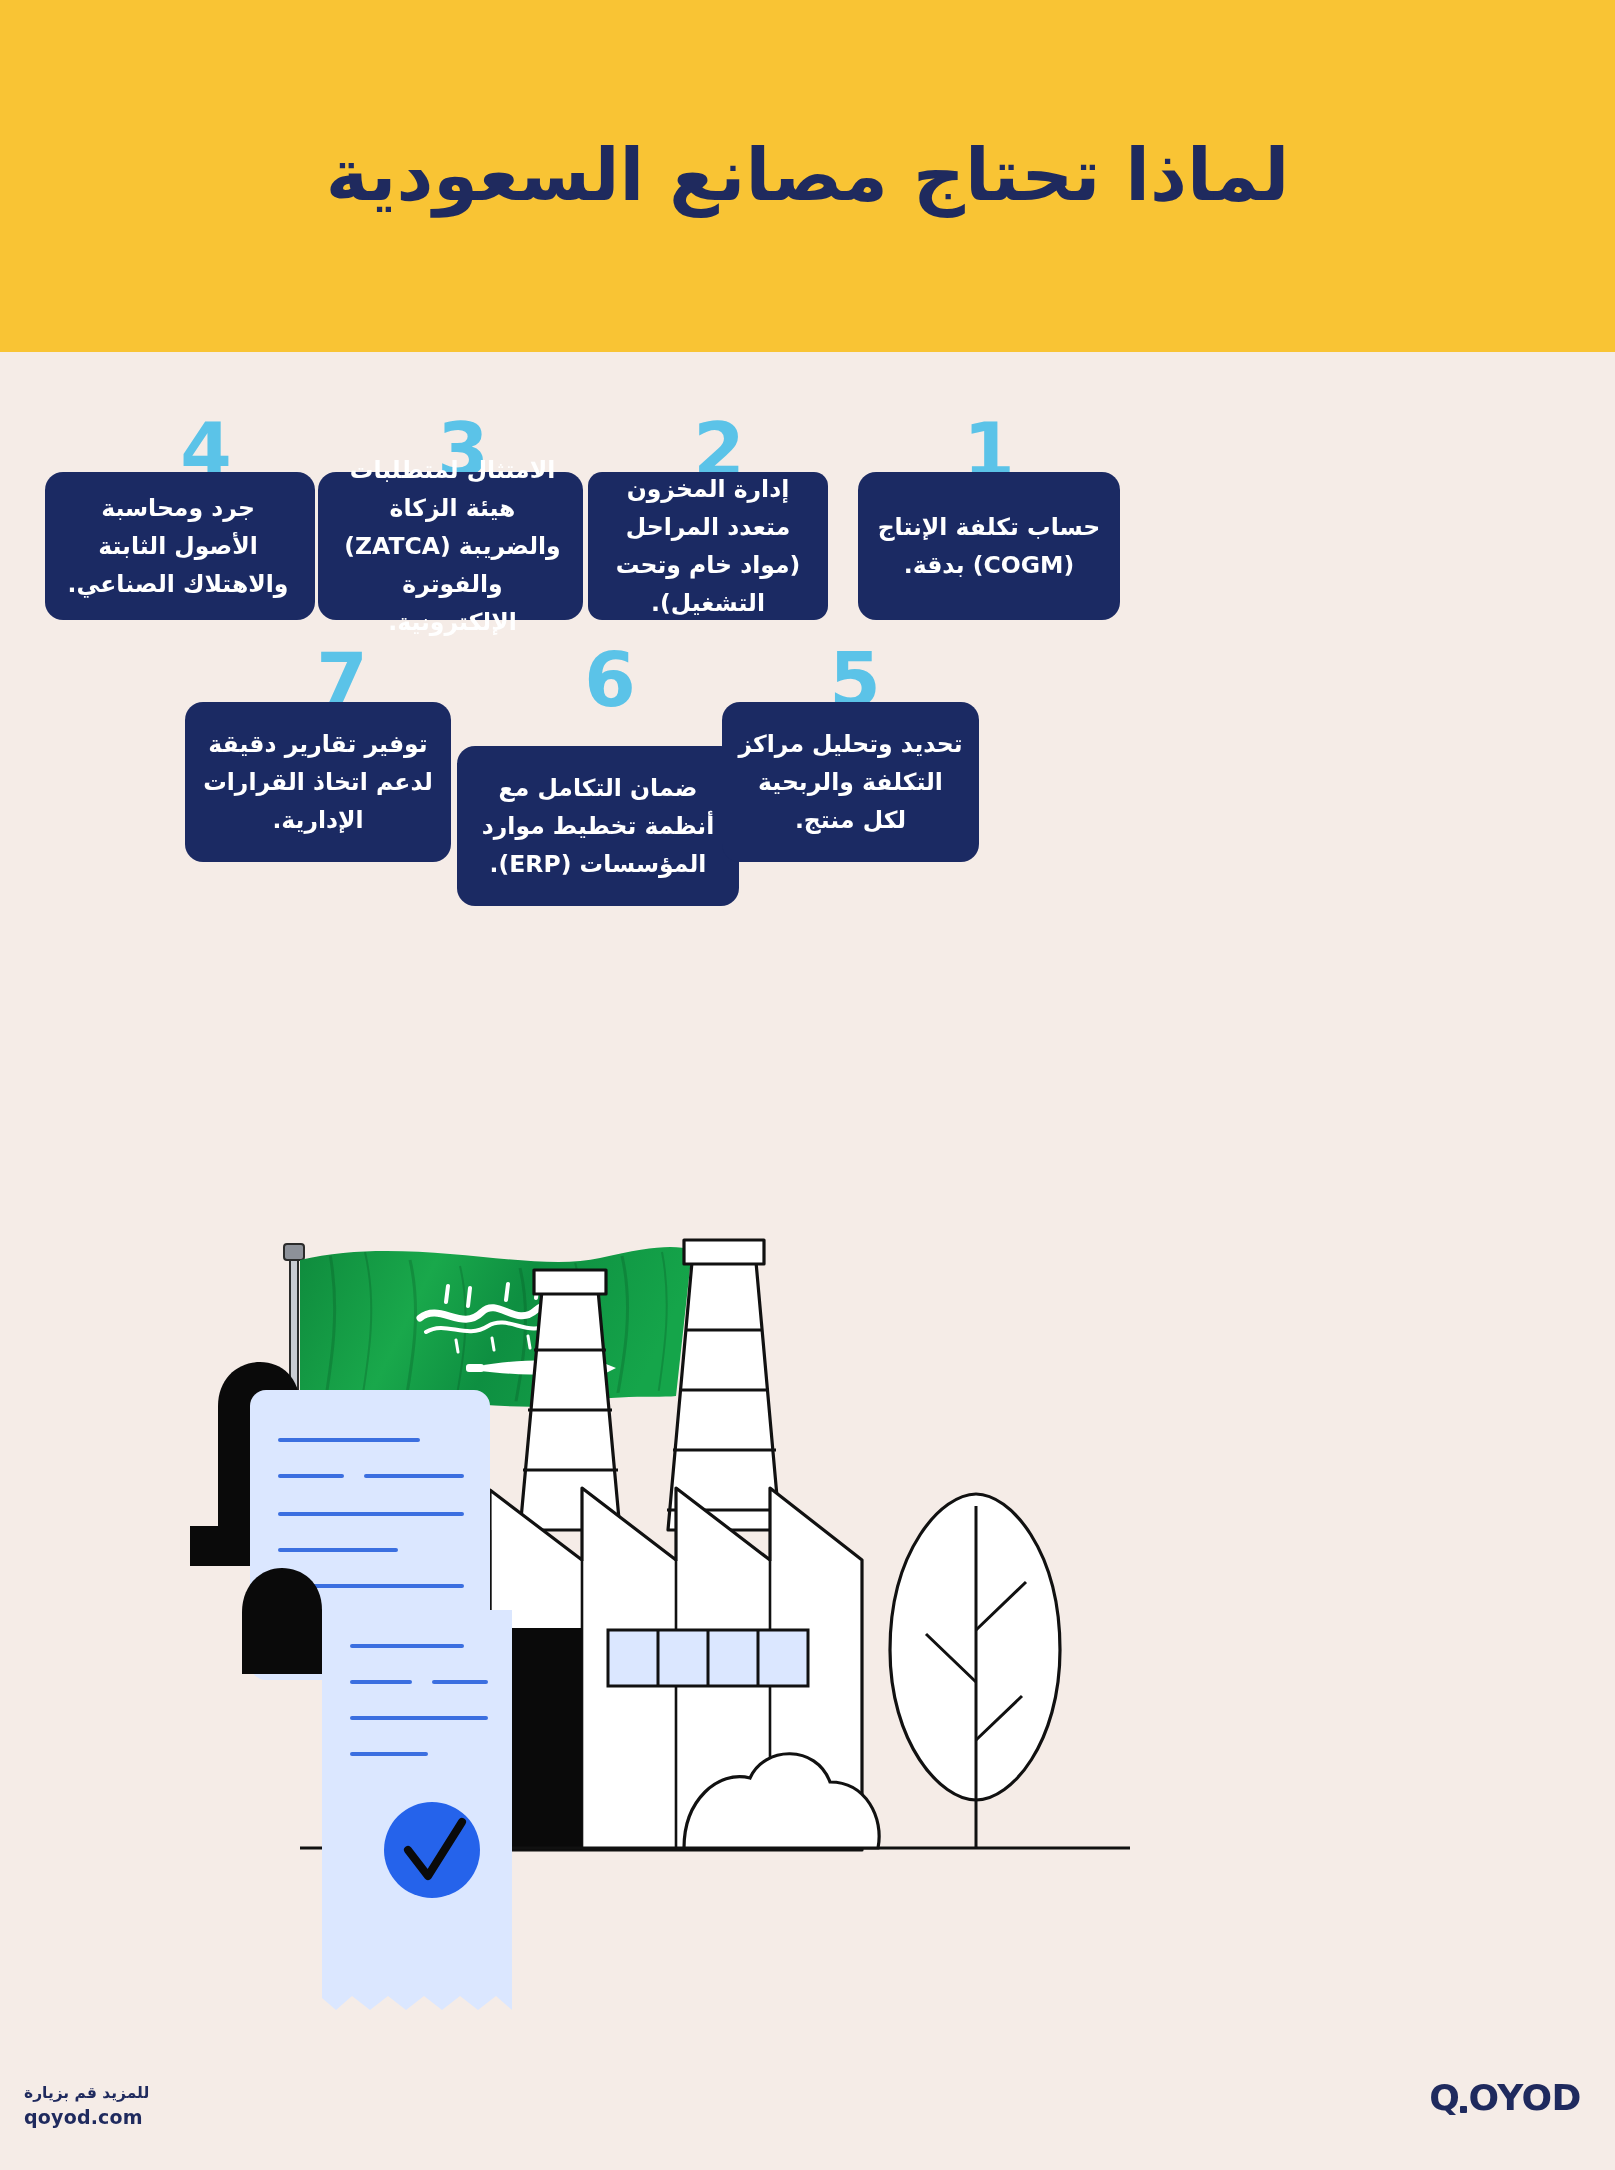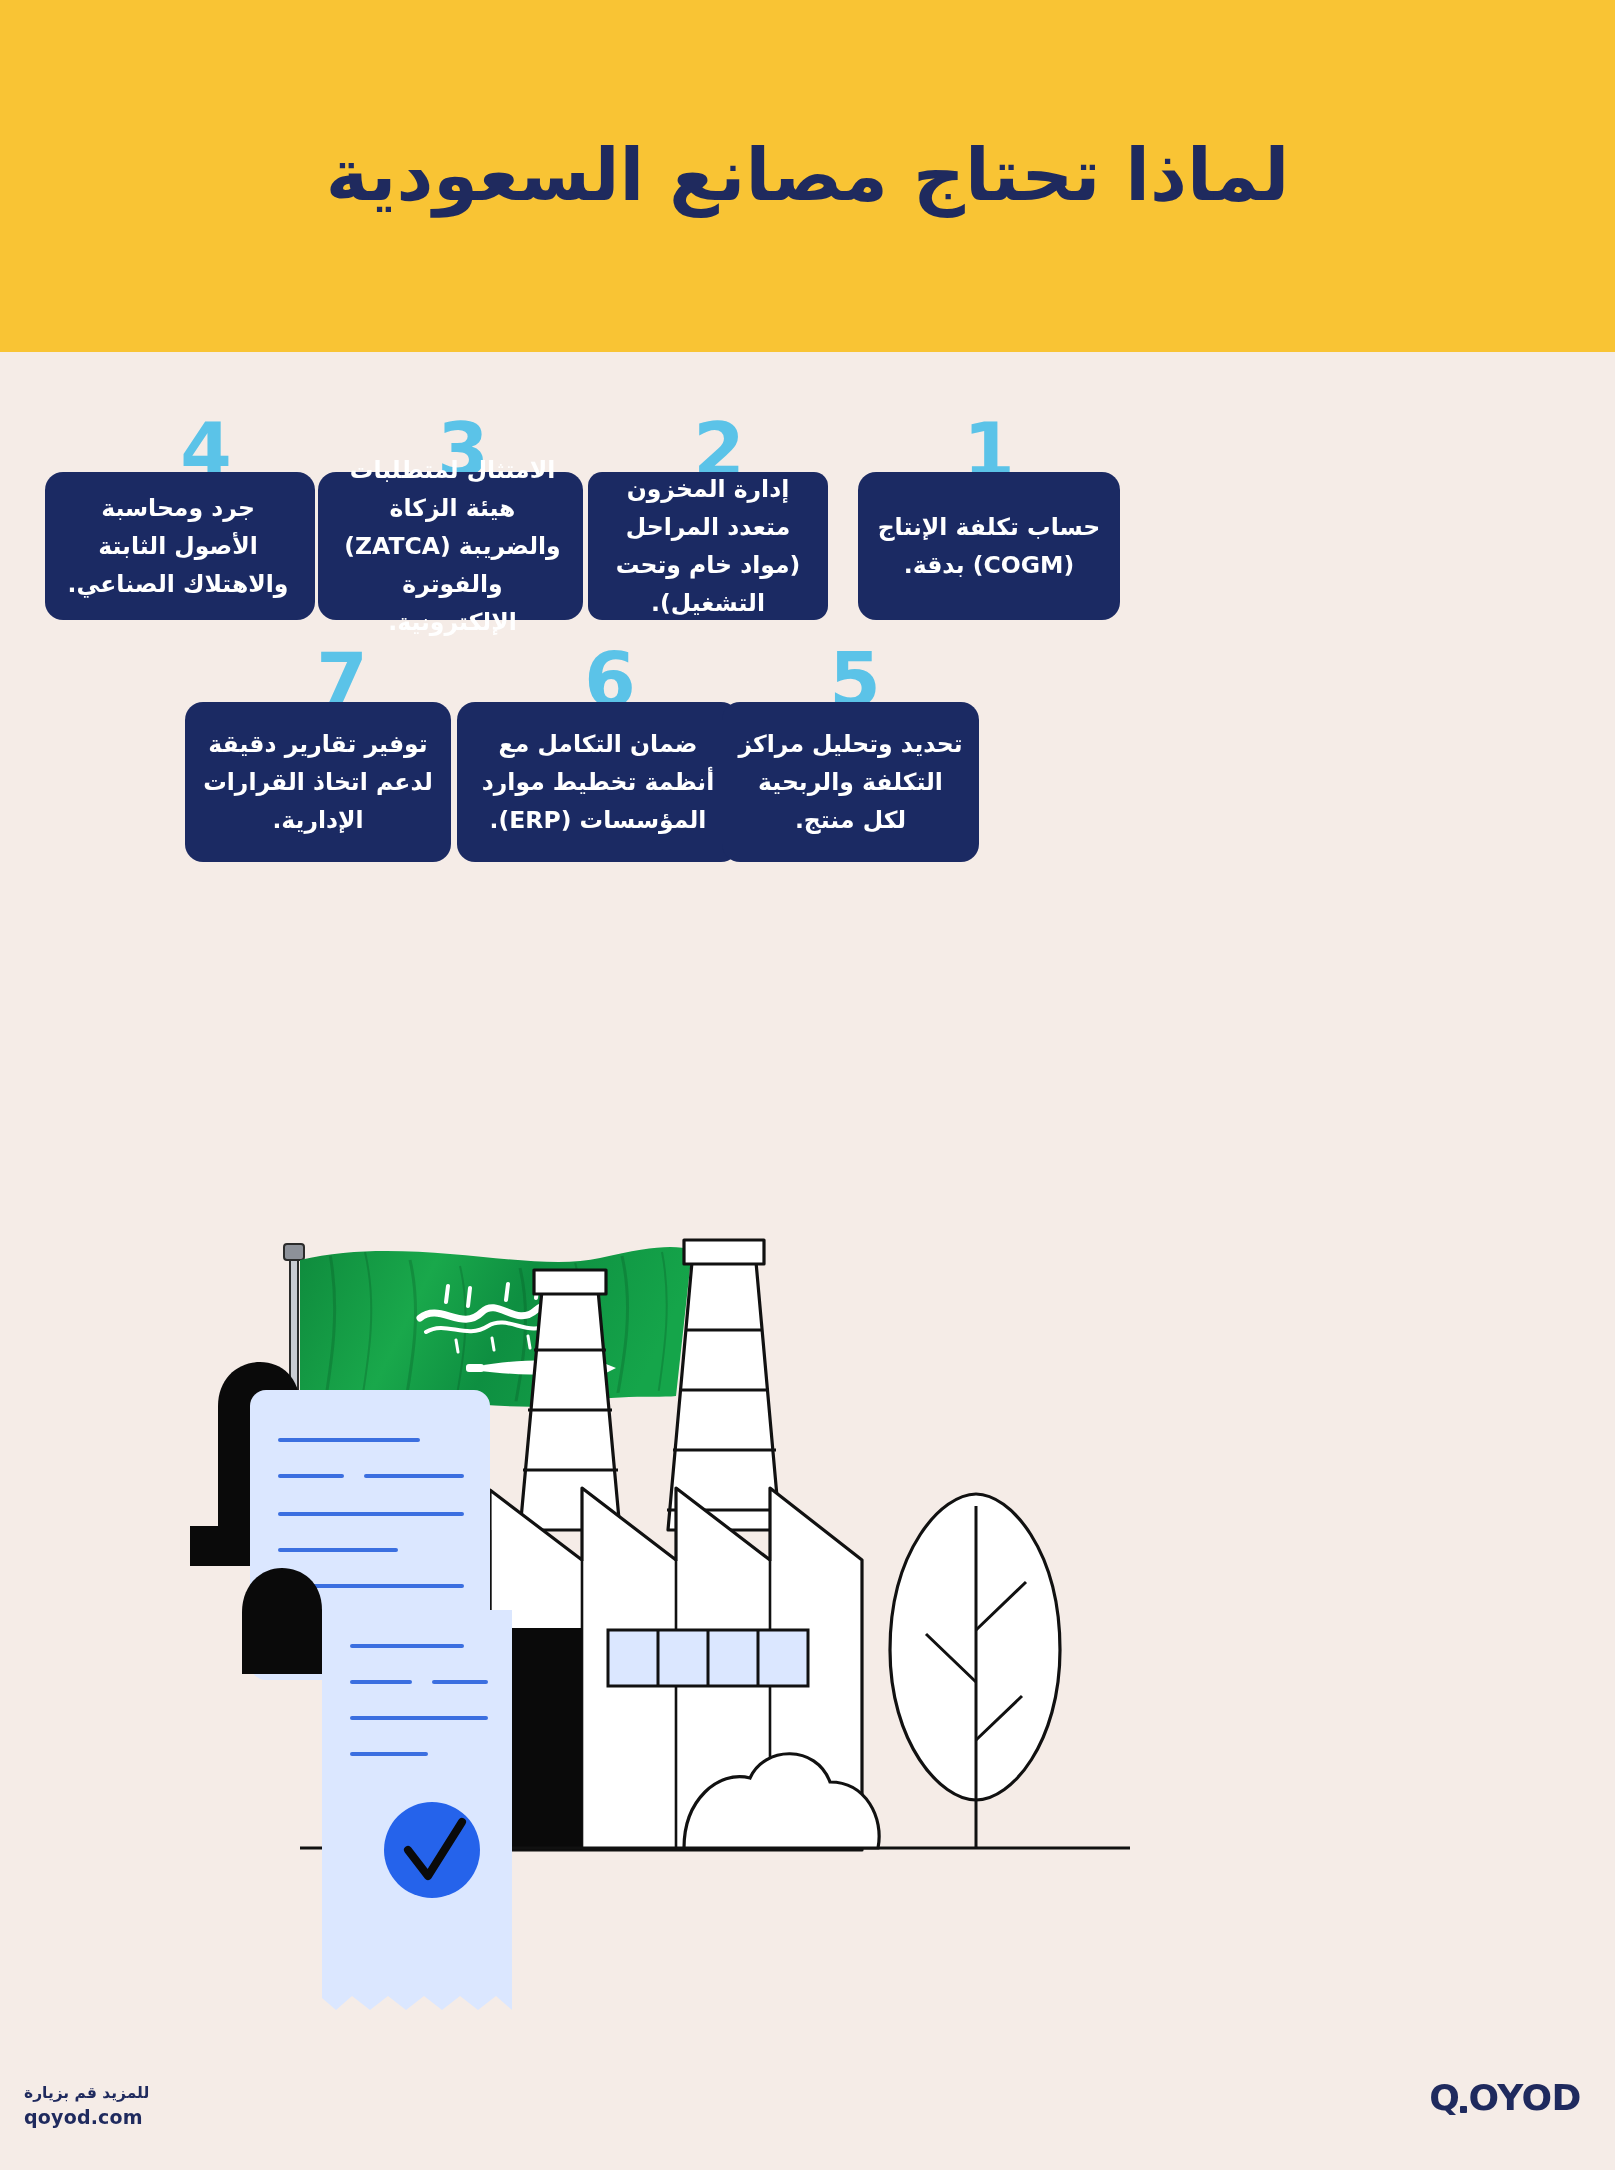--- a/index.html
+++ b/index.html
@@ -188,21 +188,21 @@
 
     <div class="card-wrap r2" style="left:185px; top:250px; width:266px;">
       <div class="card-num" style="left:122px;">7</div>
       <div class="card-box" style="left:0; width:266px;">
         <span class="card-text">توفير تقارير دقيقة لدعم اتخاذ القرارات الإدارية.</span>
       </div>
     </div>
 
     <div class="card-wrap r2" style="left:457px; top:250px; width:257px;">
       <div class="card-num" style="left:118px;">6</div>
-      <div class="card-box" style="left:0; width:282px;">
+      <div class="card-box" style="left:0; width:282px;margin-top:44px;">
         <span class="card-text">ضمان التكامل مع أنظمة تخطيط موارد المؤسسات (ERP).</span>
       </div>
     </div>
 
     <div class="card-wrap r2" style="left:722px; top:250px; width:257px;">
       <div class="card-num" style="left:98px;">5</div>
       <div class="card-box" style="left:0; width:257px;">
         <span class="card-text">تحديد وتحليل مراكز التكلفة والربحية لكل منتج.</span>
       </div>
     </div>

